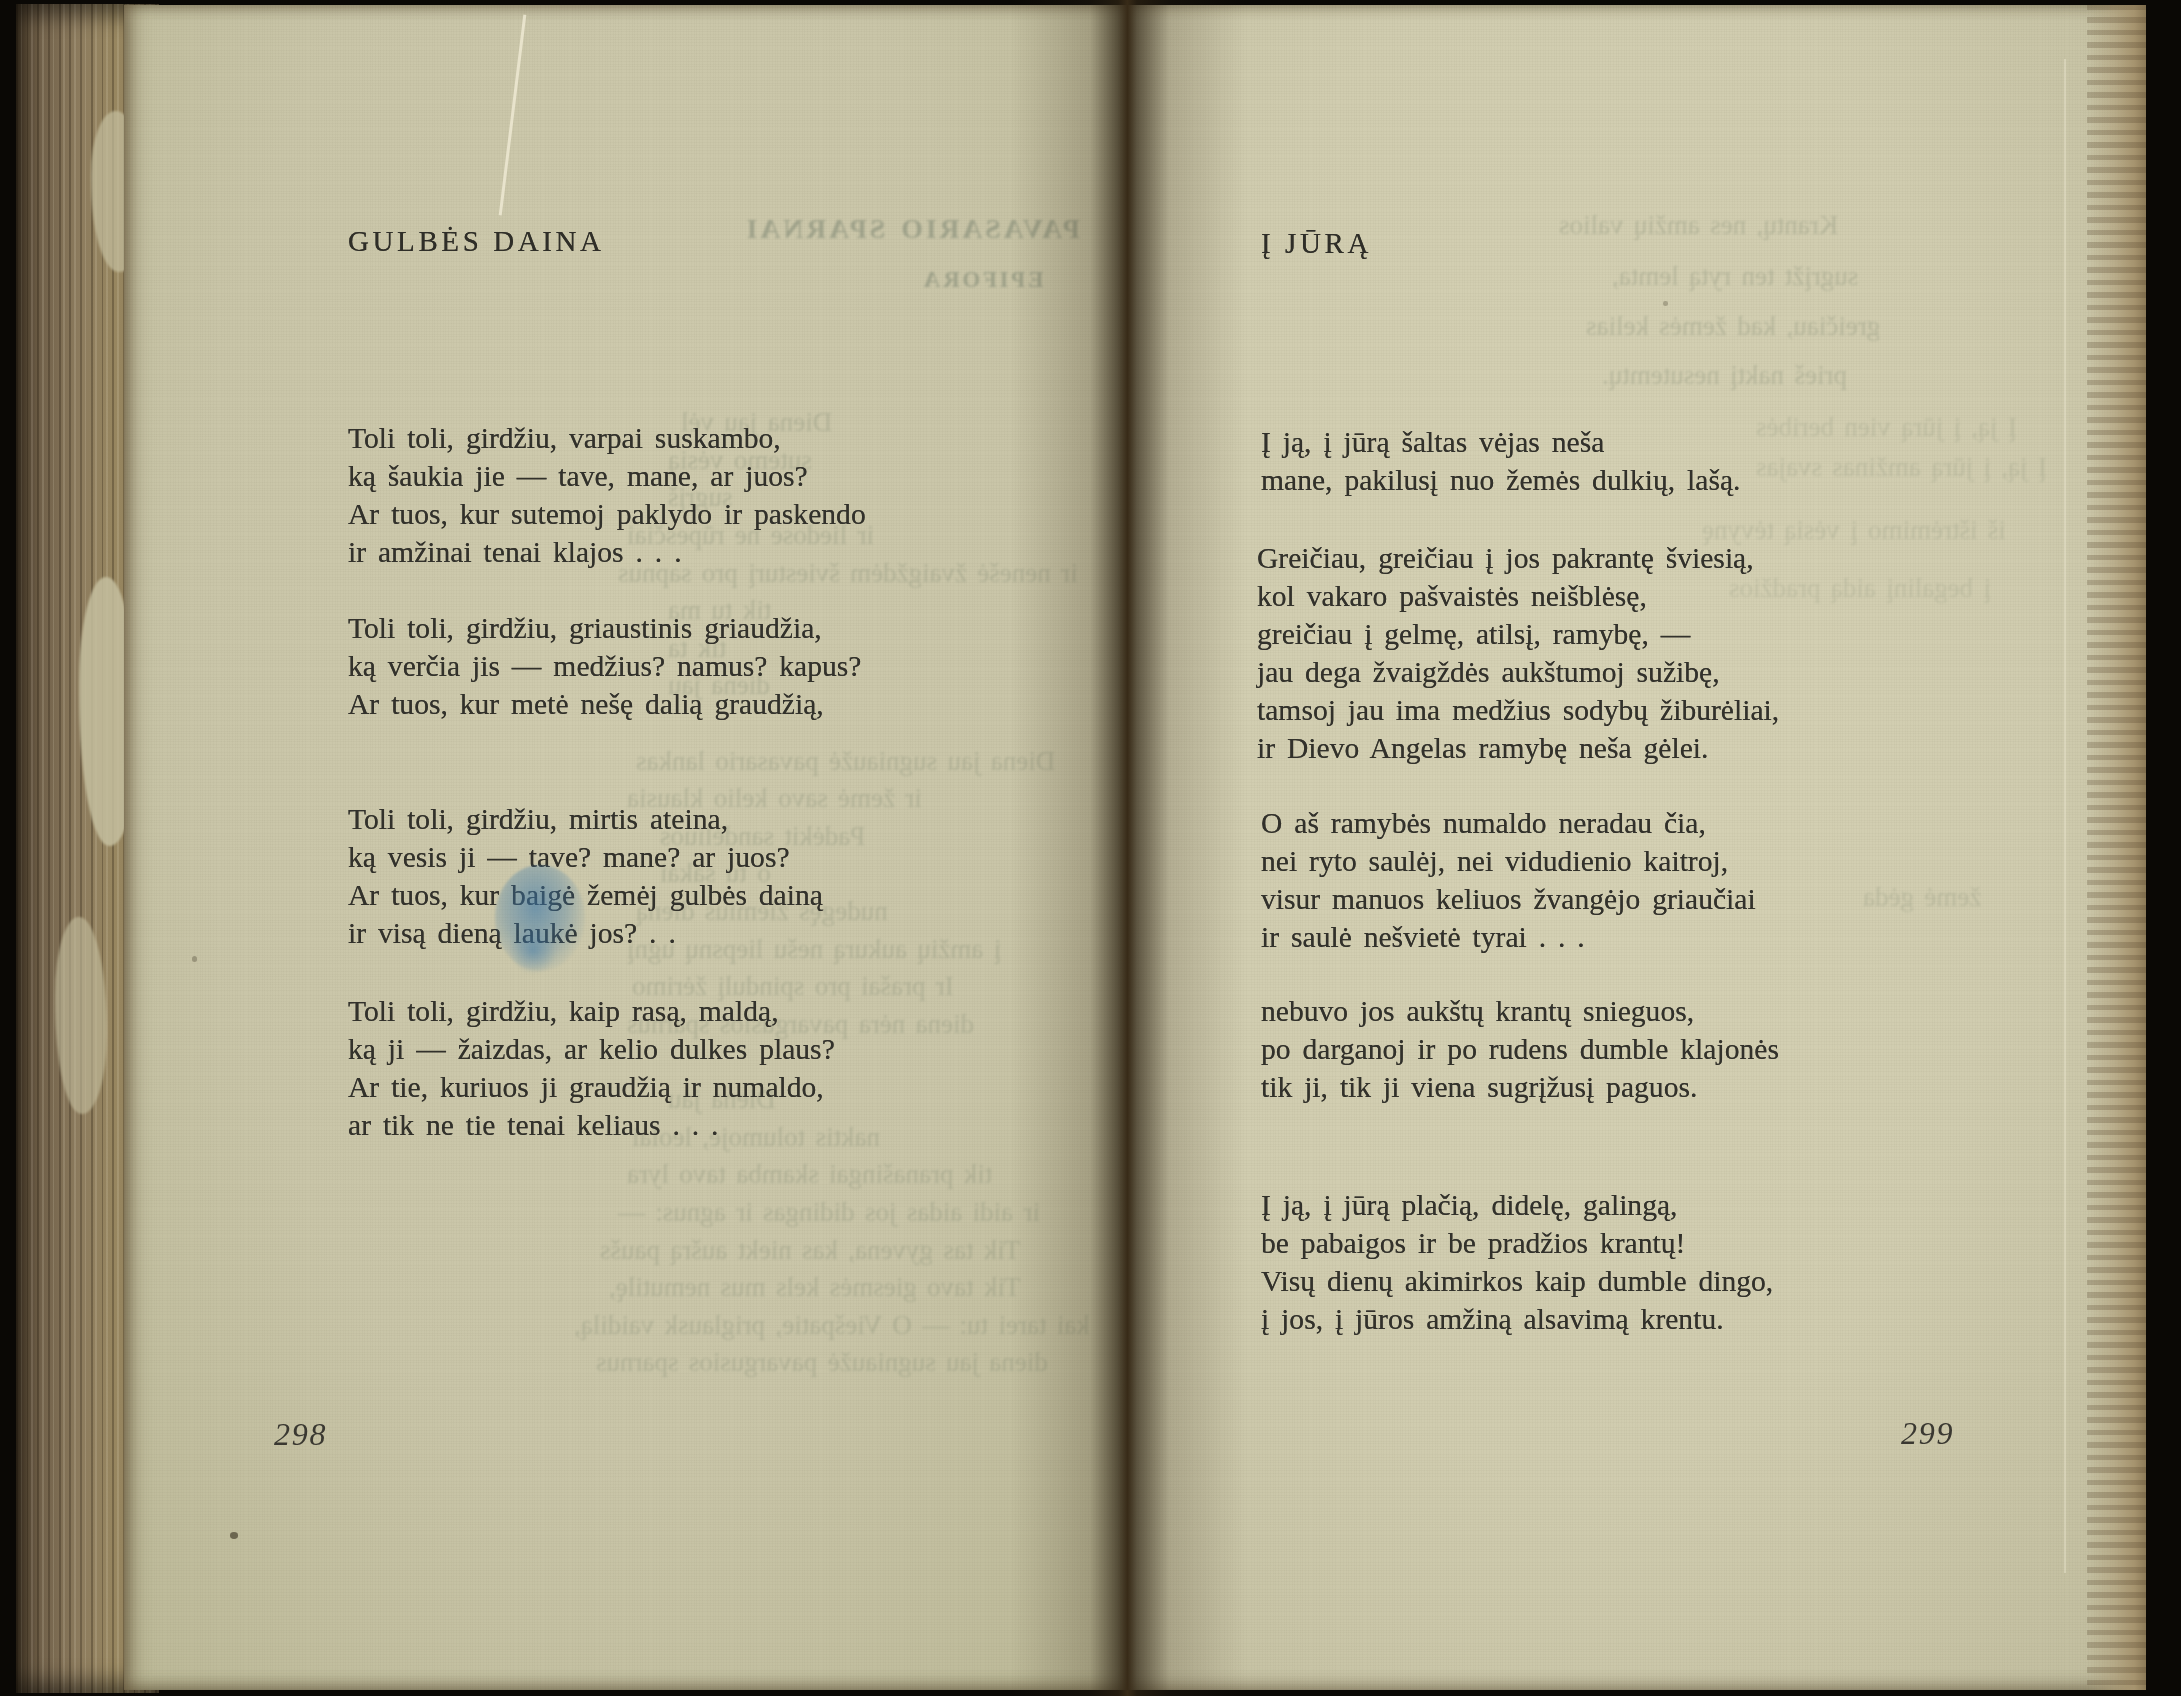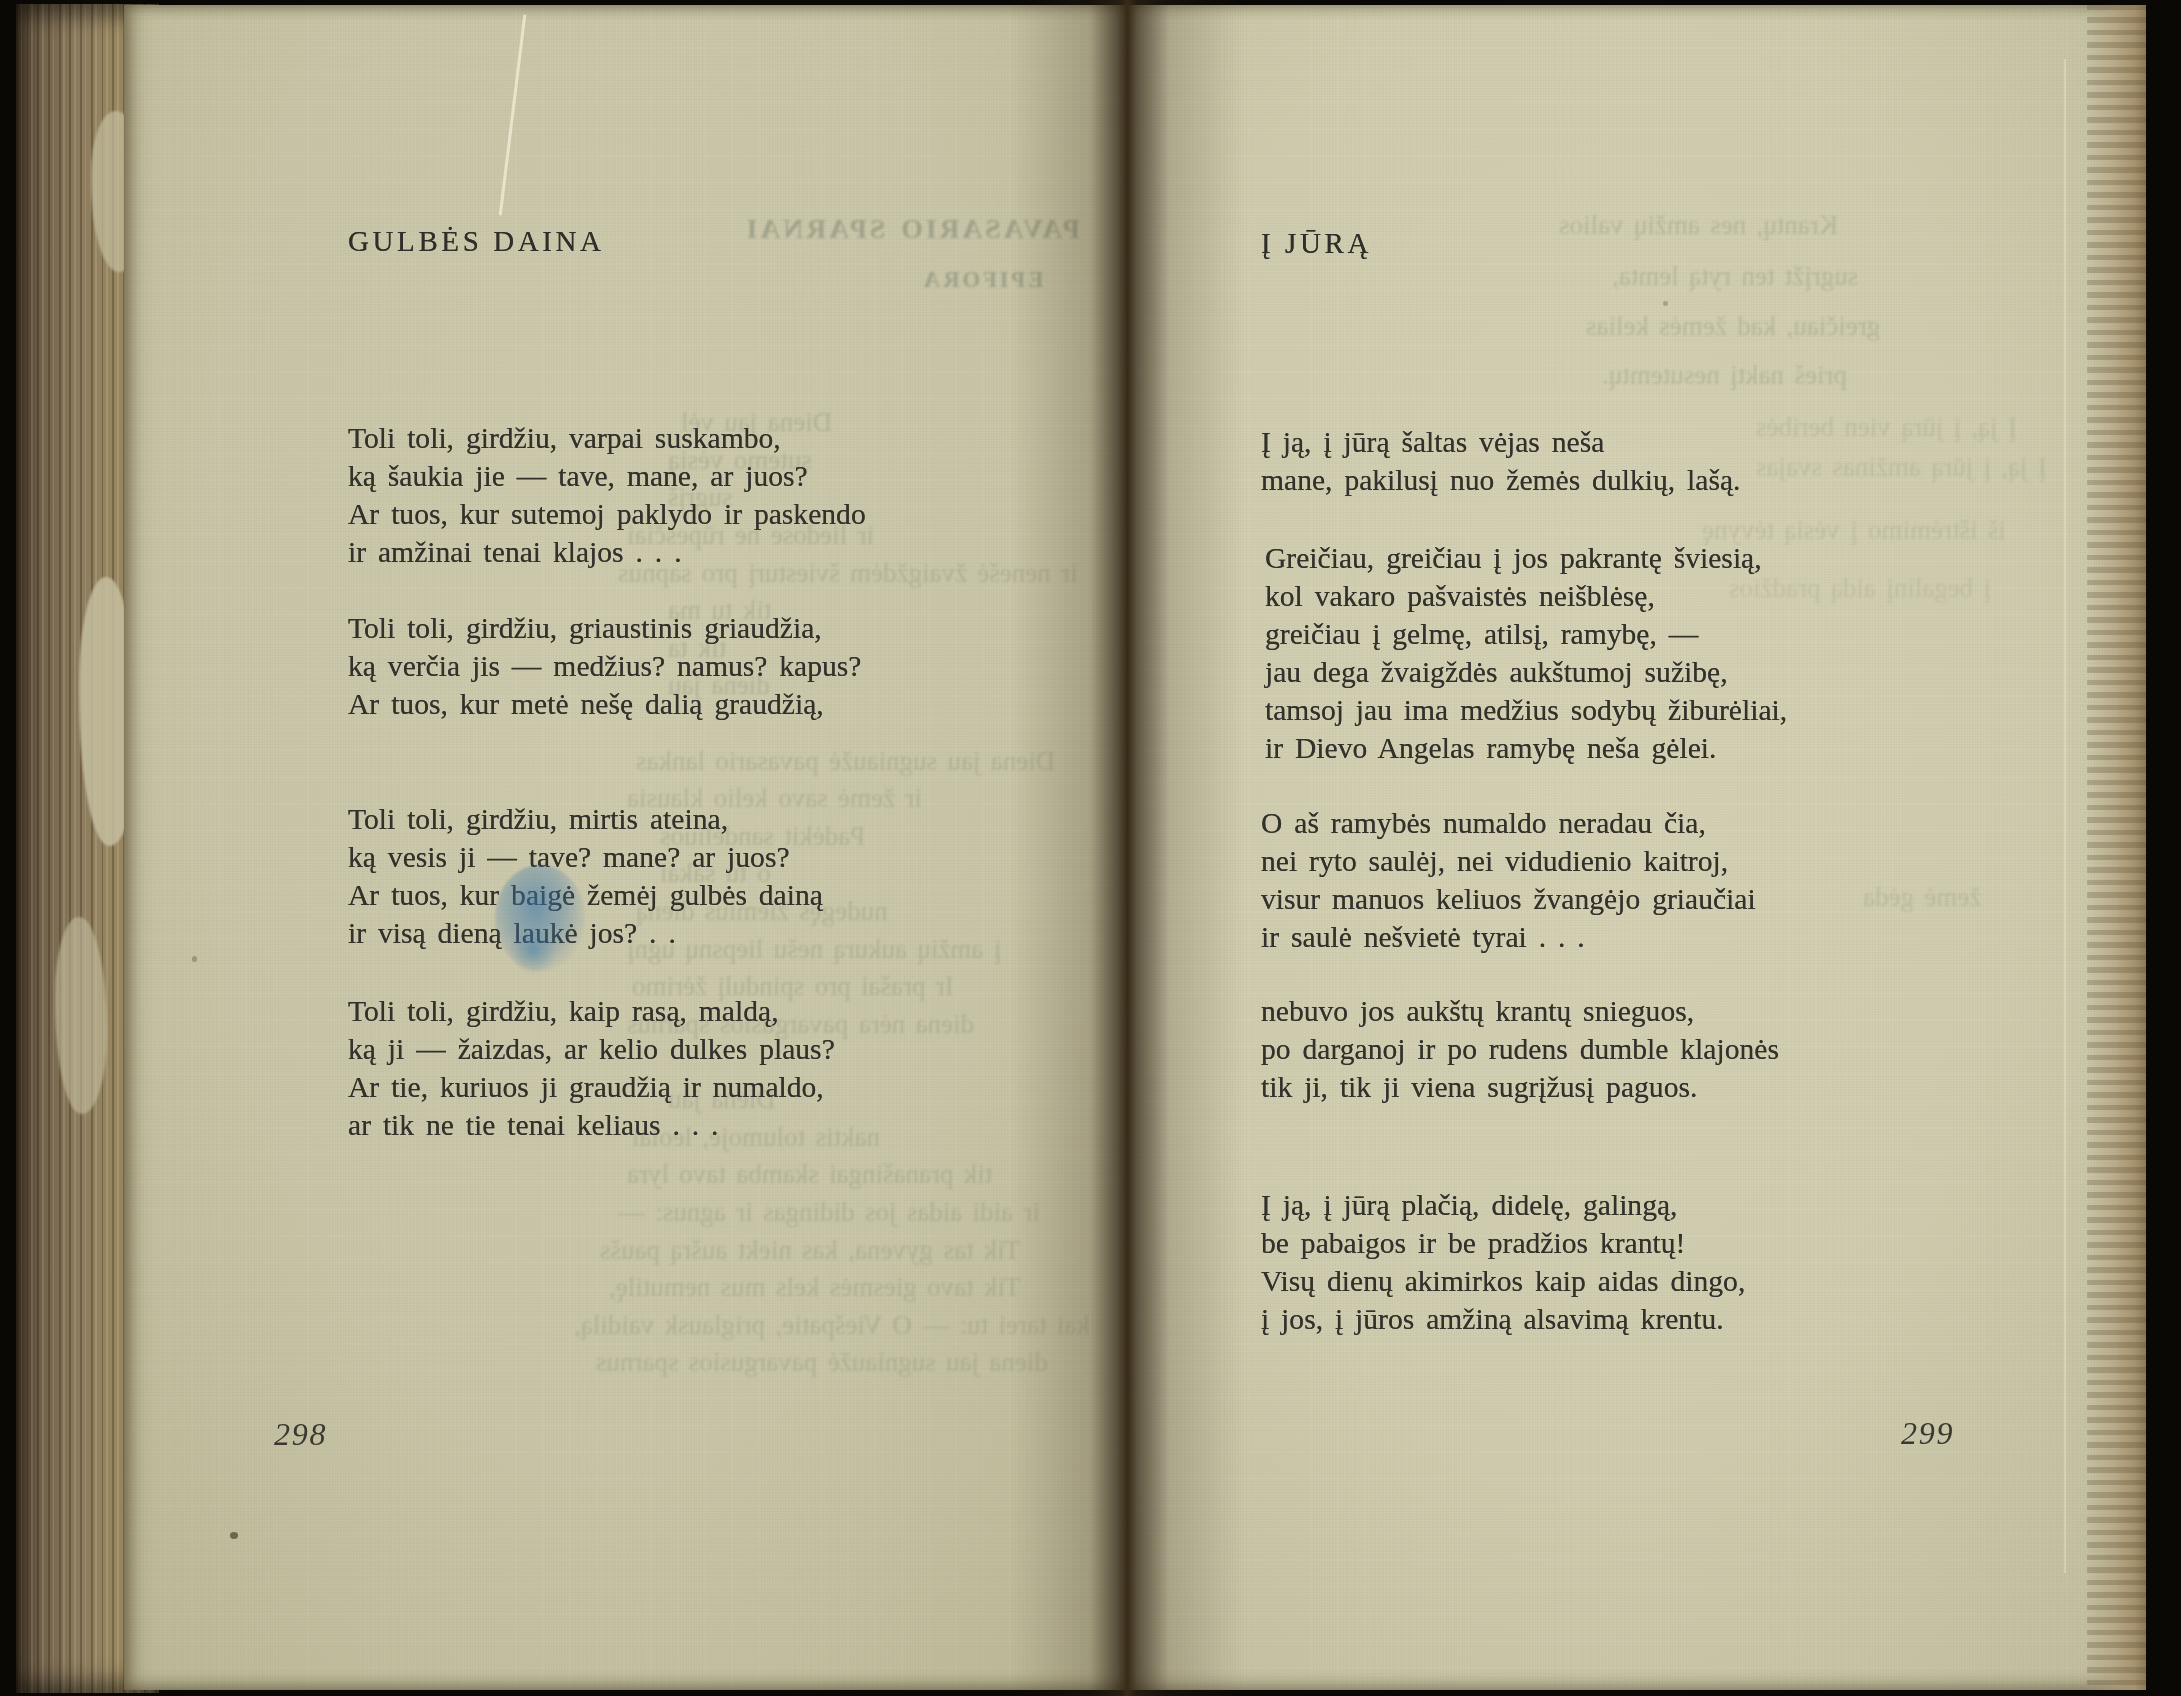--- a/index.html
+++ b/index.html
@@ -155,21 +155,21 @@
     <div class="ghost" style="left:575px;top:510px;opacity:0.22;">iš ištrėmimo į vėsią tėvynę</div>
     <div class="ghost" style="left:602px;top:568px;opacity:0.2;">į begalinį aidą pradžios</div>
     <div class="ghost" style="left:736px;top:877px;opacity:0.25;">žemė gėda</div>
 
     <div class="title" style="left:134px;top:222px;">Į JŪRĄ</div>
 
     <div class="stanza" style="left:134px;top:418px;">
       <div>Į ją, į jūrą šaltas vėjas neša</div>
       <div>mane, pakilusį nuo žemės dulkių, lašą.</div>
     </div>
-    <div class="stanza" style="left:138px;top:534px;">
+    <div class="stanza" style="left:130px;top:534px;">
       <div>Greičiau, greičiau į jos pakrantę šviesią,</div>
       <div>kol vakaro pašvaistės neišblėsę,</div>
       <div>greičiau į gelmę, atilsį, ramybę, —</div>
       <div>jau dega žvaigždės aukštumoj sužibę,</div>
       <div>tamsoj jau ima medžius sodybų žiburėliai,</div>
       <div>ir Dievo Angelas ramybę neša gėlei.</div>
     </div>
     <div class="stanza" style="left:134px;top:799px;">
       <div>O aš ramybės numaldo neradau čia,</div>
       <div>nei ryto saulėj, nei vidudienio kaitroj,</div>
@@ -177,21 +177,21 @@
       <div>ir saulė nešvietė tyrai . . .</div>
     </div>
     <div class="stanza" style="left:134px;top:987px;">
       <div>nebuvo jos aukštų krantų snieguos,</div>
       <div>po darganoj ir po rudens dumble klajonės</div>
       <div>tik ji, tik ji viena sugrįžusį paguos.</div>
     </div>
     <div class="stanza" style="left:134px;top:1181px;">
       <div>Į ją, į jūrą plačią, didelę, galingą,</div>
       <div>be pabaigos ir be pradžios krantų!</div>
-      <div>Visų dienų akimirkos kaip aidas dingo,</div>
+      <div>Visų dienų akimirkos kaip dumble dingo,</div>
       <div>į jos, į jūros amžiną alsavimą krentu.</div>
     </div>
 
     <div class="pagenum" style="left:774px;top:1410px;">299</div>
 
     <div class="crease" style="left:937px;top:54px;width:1.8px;height:1514px;opacity:0.5;"></div>
     <div class="speck" style="left:536px;top:296px;width:4.5px;height:4.5px;opacity:0.45;"></div>
   </div>
 
   <div class="deckle-right"></div>

